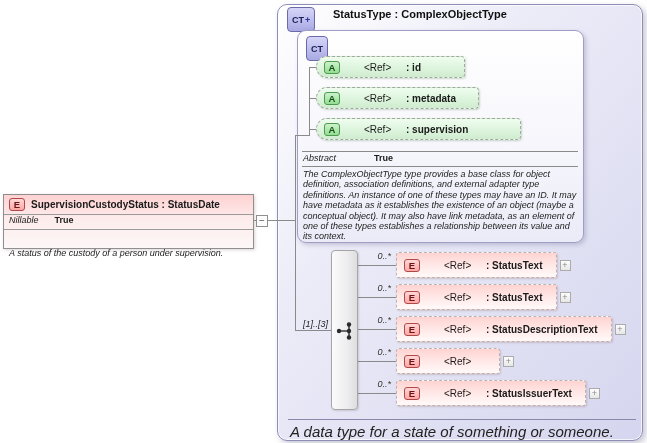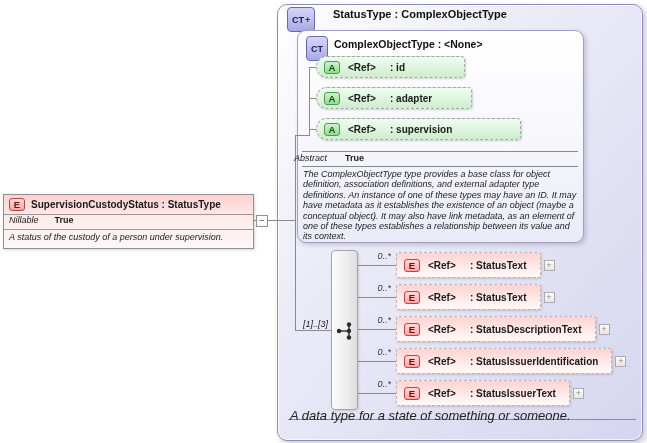--- a/index.html
+++ b/index.html
@@ -23,54 +23,54 @@
   .plus-glyph{font-size:9px;color:#30309a;margin-left:1px;font-weight:bold;}
   
   .lbox{position:absolute;left:3px;top:194px;width:251px;height:55px;
     border:1px solid #8f8f8f;background:linear-gradient(180deg,#ffd2d2 0%,#fdecec 45%,#fdf7f7 100%);
     box-shadow:1px 1px 3px rgba(120,90,90,.25);}
   .lbox-header{height:19px;display:flex;align-items:center;gap:6px;padding:0 5px;}
   .lbox-title{font-weight:bold;font-size:10px;white-space:nowrap;}
   .lbox-nillable{height:15px;border-top:1px solid #9a9a9a;display:flex;align-items:flex-start;padding:0 5px;}
   .lbox-nillable .lab{font-style:italic;font-size:9px;}
   .lbox-nillable .val{font-weight:bold;font-size:9px;margin-left:16px;}
-  .lbox-desc{border-top:1px solid #9a9a9a;padding:2px 5px;font-style:italic;font-size:9px;line-height:10px;}
+  .lbox-desc{border-top:1px solid #9a9a9a;padding:18px 5px;font-style:italic;font-size:9px;line-height:10px;}
   
   .toggle{position:absolute;left:256px;top:215px;width:12px;height:12px;background:#fcfcfc;
     border:1px solid #8f8f8f;font-size:10px;line-height:10px;color:#555;
     display:flex;align-items:center;justify-content:center;}
   
   .tbox{position:absolute;left:277px;top:4px;width:366px;height:437px;border-radius:10px;
     border:1px solid #8d8db8;
     background:linear-gradient(130deg,#ffffff 0%,#ececf8 35%,#d5d5ef 100%);
     box-shadow:3px 3px 6px rgba(100,100,140,.35),inset 0 0 0 1px rgba(255,255,255,.7);}
   .tbox-badge{position:absolute;left:287px;top:7px;}
   .tbox-title{position:absolute;left:333px;top:8px;font-weight:bold;font-size:11px;color:#101010;}
-  .tbox-caption{position:absolute;left:290px;top:408px;font-style:italic;font-size:13px;color:#222;}
+  .tbox-caption{position:absolute;left:290px;top:423px;font-style:italic;font-size:15px;color:#222;}
   
   .bbox{position:absolute;left:297px;top:30px;width:287px;height:213px;border-radius:9px;
     border:1px solid #9f9fc5;
     background:linear-gradient(180deg,#ffffff 0%,#f6f6fc 55%,#ebebf8 100%);
     box-shadow:2px 2px 4px rgba(100,100,140,.3);}
   .bbox-badge{position:absolute;left:306px;top:36px;}
   .bbox-title{position:absolute;left:334px;top:38px;font-weight:bold;font-size:10.5px;color:#101010;}
-  .abstract-row{position:absolute;left:294px;top:153px;width:275px;display:flex;}
+  .abstract-row{position:absolute;left:303px;top:153px;width:275px;display:flex;gap:20px;}
   .abstract-row .lab{font-style:italic;font-size:9px;}
   .abstract-row .val{font-weight:bold;font-size:9px;margin-left:18px;}
   .sep-a{position:absolute;left:302px;top:151px;width:276px;}
   .sep-b{position:absolute;left:302px;top:166px;width:276px;}
   .bbox-desc{position:absolute;left:303px;top:169px;width:277px;
     font-style:italic;font-size:9px;line-height:10.4px;color:#1c1c1c;}
   
   .attr-tag{position:absolute;left:316px;height:22px;display:flex;align-items:center;
     padding:0 22px 0 7px;width:max-content;border:1px dashed #a0a8a0;border-radius:11px 4px 4px 11px;
     background:linear-gradient(180deg,#effdef 0%,#ddf4dd 55%,#cfeccf 100%);
     box-shadow:1px 1px 2px rgba(110,150,110,.35);}
   .attr-id{top:56px;min-width:149px;} .attr-meta{top:87px;min-width:156px;} .attr-link{top:118px;min-width:205px;}
-  .ref{font-weight:bold;font-size:10px;margin-left:8px;width:42px;flex:0 0 auto;}
+  .ref{font-weight:normal;font-size:10px;margin-left:24px;width:42px;flex:0 0 auto;}
   .iname{font-weight:bold;font-size:10px;white-space:nowrap;text-align:right;}
   
   .seqbar{position:absolute;left:331px;top:250px;width:27px;height:160px;border-radius:4px;
     border:1px solid #a6a6a6;background:linear-gradient(90deg,#fbfbfb 0%,#ededef 60%,#dededf 100%);
     box-shadow:1px 1px 2px rgba(80,80,80,.2);}
   .seqicon{position:absolute;left:336px;top:321px;}
   .cardinality{position:absolute;left:294px;top:319px;width:34px;font-style:italic;
     font-size:9px;color:#222;text-align:right;white-space:nowrap;}
   
   .seq-row{position:absolute;left:396px;display:flex;align-items:center;gap:3px;}
@@ -88,39 +88,38 @@
   .c0{top:265px;} .c1{top:297px;} .c2{top:329px;} .c3{top:361px;} .c4{top:393px;}
 </style>
 </head>
 <body>
 
 <div class="canvas">
 
   <div class="lbox">
     <div class="lbox-header">
       <span class="badge badge-e">E</span>
-      <span class="lbox-title">SupervisionCustodyStatus : StatusType</span>
+      <span class="lbox-title">SupervisionCustodyStatus : StatusDate</span>
     </div>
     <div class="lbox-nillable">
       <span class="lab">Nillable</span>
       <span class="val">True</span>
     </div>
     <div class="lbox-desc">A status of the custody of a person under supervision.</div>
   </div>
 
   <div class="tbox"></div>
   <span class="badge badge-ct tbox-badge">
     <span>CT</span>
     <span class="plus-glyph">+</span>
   </span>
   <div class="tbox-title">StatusType : ComplexObjectType</div>
 
   <div class="bbox"></div>
   <span class="badge badge-ct bbox-badge">CT</span>
-  <div class="bbox-title">ComplexObjectType : &lt;None&gt;</div>
 
   <div class="hline" style="left:254px;top:220px;width:41px;"></div>
   <div class="vline" style="left:295px;top:135px;height:196px;"></div>
   <div class="hline" style="left:295px;top:135px;width:14px;"></div>
   <div class="vline" style="left:309px;top:67px;height:69px;"></div>
   <div class="hline" style="left:309px;top:67px;width:8px;"></div>
   <div class="hline" style="left:309px;top:98px;width:8px;"></div>
   <div class="hline" style="left:309px;top:129px;width:8px;"></div>
   <div class="hline" style="left:295px;top:330px;width:36px;"></div>
   <div class="hline c0" style="left:358px;width:38px;"></div>
@@ -132,21 +131,21 @@
   <div class="toggle">−</div>
 
   <div class="attr-tag attr-id">
     <span class="badge badge-a">A</span>
     <span class="ref">&lt;Ref&gt;</span>
     <span class="iname">: id</span>
   </div>
   <div class="attr-tag attr-meta">
     <span class="badge badge-a">A</span>
     <span class="ref">&lt;Ref&gt;</span>
-    <span class="iname">: adapter</span>
+    <span class="iname">: metadata</span>
   </div>
   <div class="attr-tag attr-link">
     <span class="badge badge-a">A</span>
     <span class="ref">&lt;Ref&gt;</span>
     <span class="iname">: supervision</span>
   </div>
 
   <div class="hline sep-a"></div>
   <div class="abstract-row">
     <span class="lab">Abstract</span>
@@ -193,21 +192,20 @@
       <span class="badge badge-e">E</span>
       <span class="ref">&lt;Ref&gt;</span>
       <span class="iname">: StatusDescriptionText</span>
     </div>
     <div class="plus-box">+</div>
   </div>
   <div class="seq-row r3">
     <div class="ebox">
       <span class="badge badge-e">E</span>
       <span class="ref">&lt;Ref&gt;</span>
-      <span class="iname">: StatusIssuerIdentification</span>
     </div>
     <div class="plus-box">+</div>
   </div>
   <div class="seq-row r4">
     <div class="ebox">
       <span class="badge badge-e">E</span>
       <span class="ref">&lt;Ref&gt;</span>
       <span class="iname">: StatusIssuerText</span>
     </div>
     <div class="plus-box">+</div>

